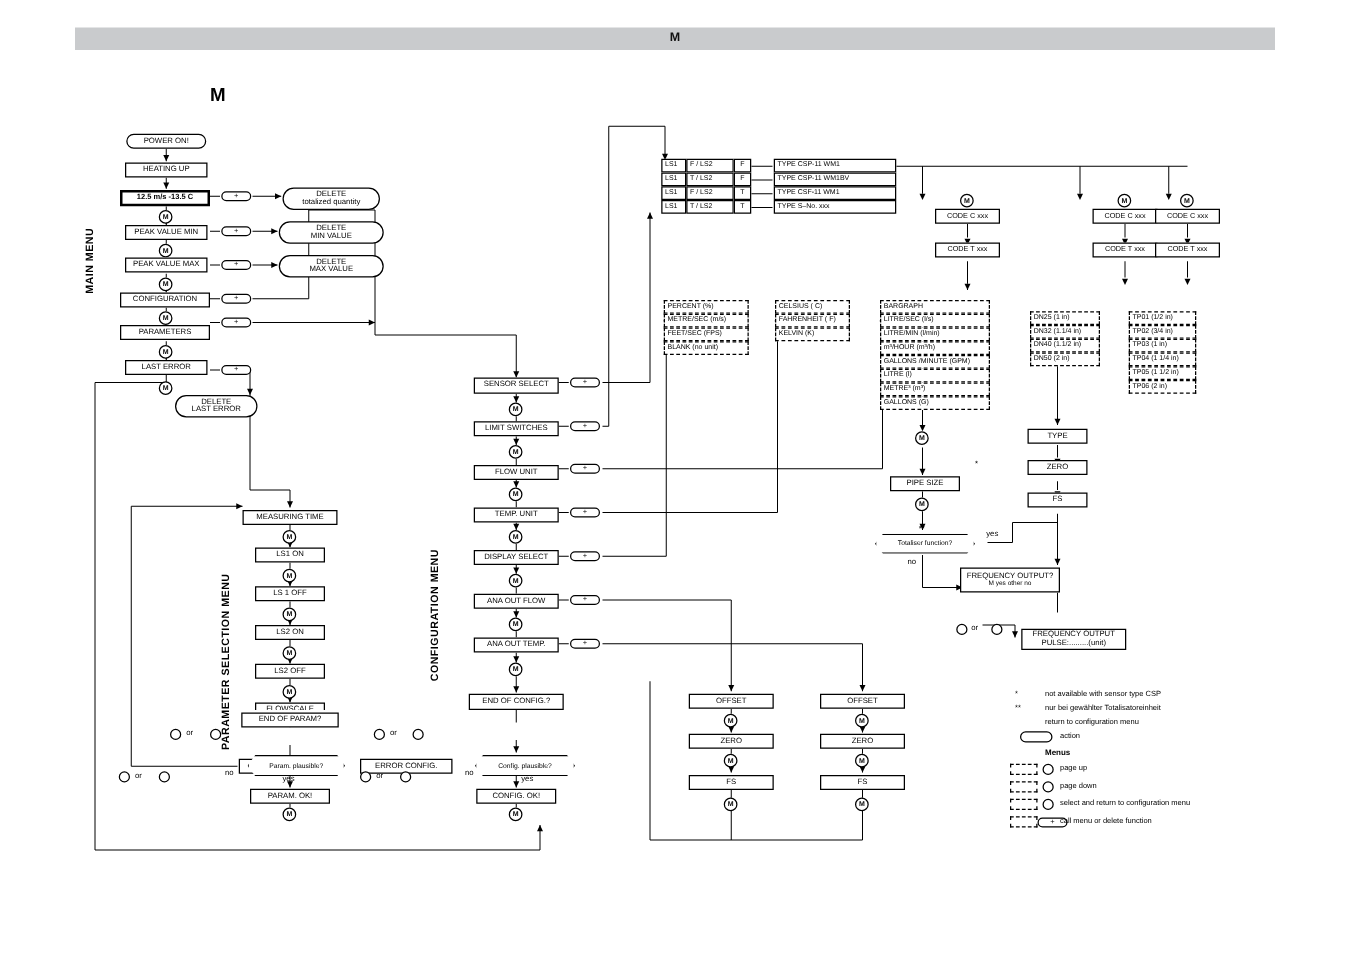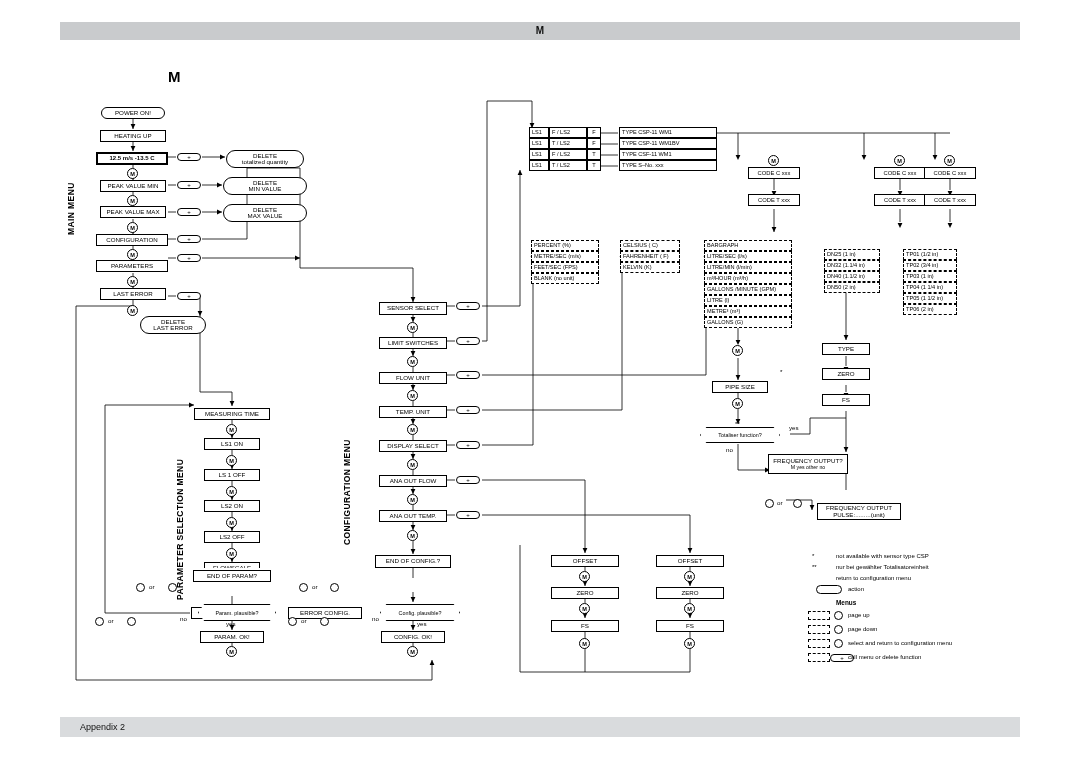--- a/index.html
+++ b/index.html
@@ -88,23 +88,20 @@
   }
   svg.lines{position:absolute;left:0;top:0;width:1080px;height:763px;pointer-events:none;}
 </style>
 </head>
 <body>
 
 <div id="canvas">
 
   <div class="hdr-bar">
     <div class="m">M</div>
-  </div>
-  <div class="ftr-bar">
-    <div class="lbl">Appendix 2</div>
   </div>
   <div class="big-m">M</div>
 
   <svg class="lines">
     <g stroke="#000" stroke-width="0.8" fill="none">
 
       <line x1="133" y1="119" x2="133" y2="129"></line>
       <line x1="133" y1="142" x2="133" y2="151"></line>
       <line x1="133" y1="165" x2="133" y2="168"></line>
       <line x1="133" y1="179" x2="133" y2="180"></line>

